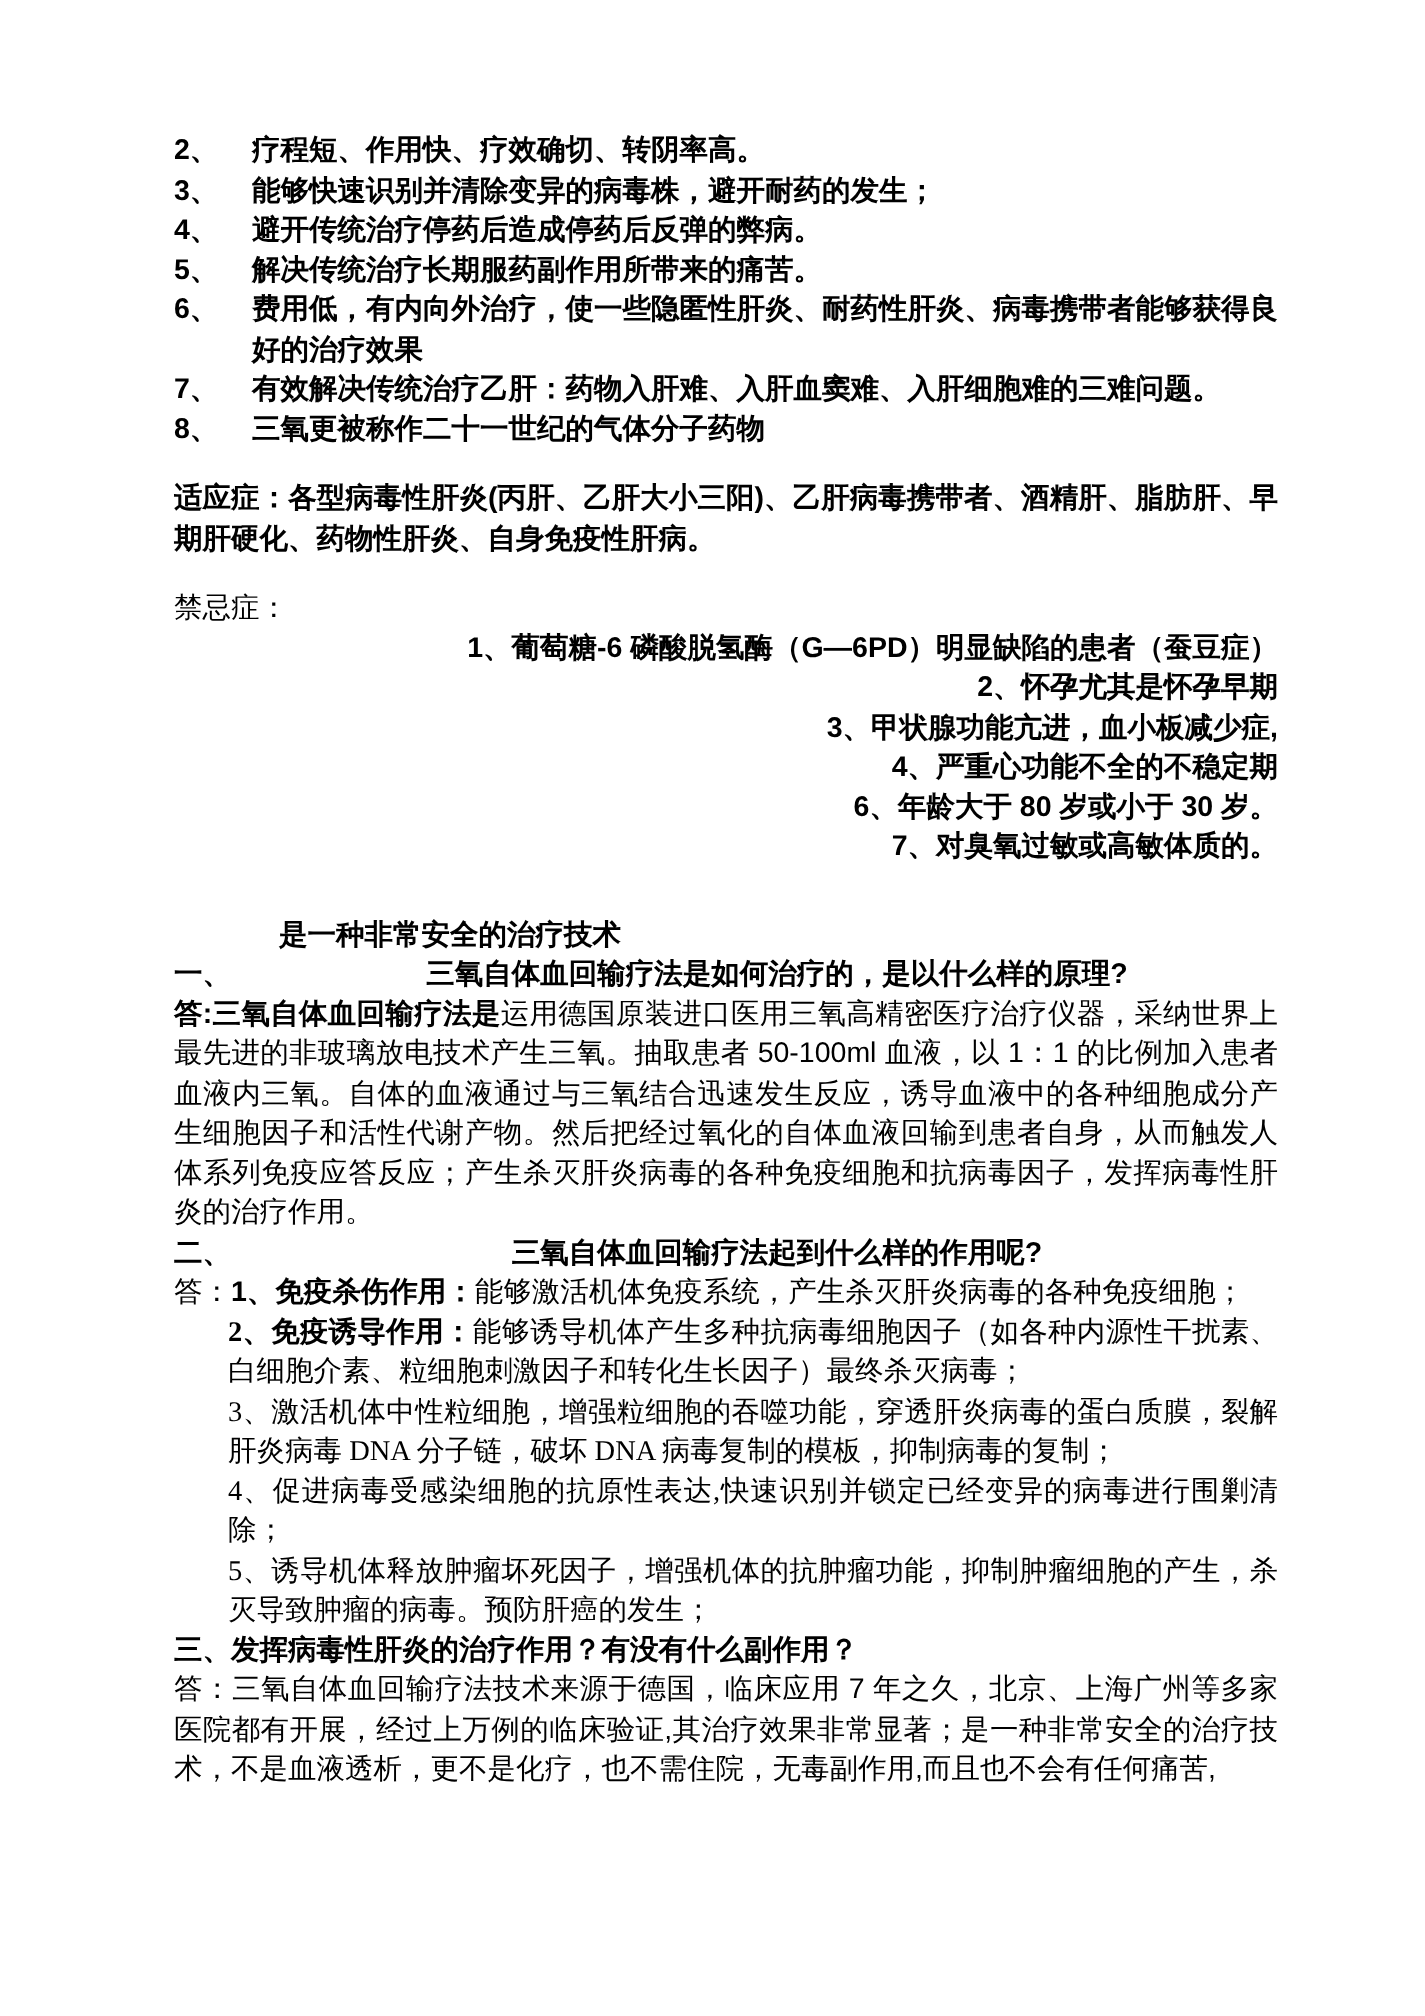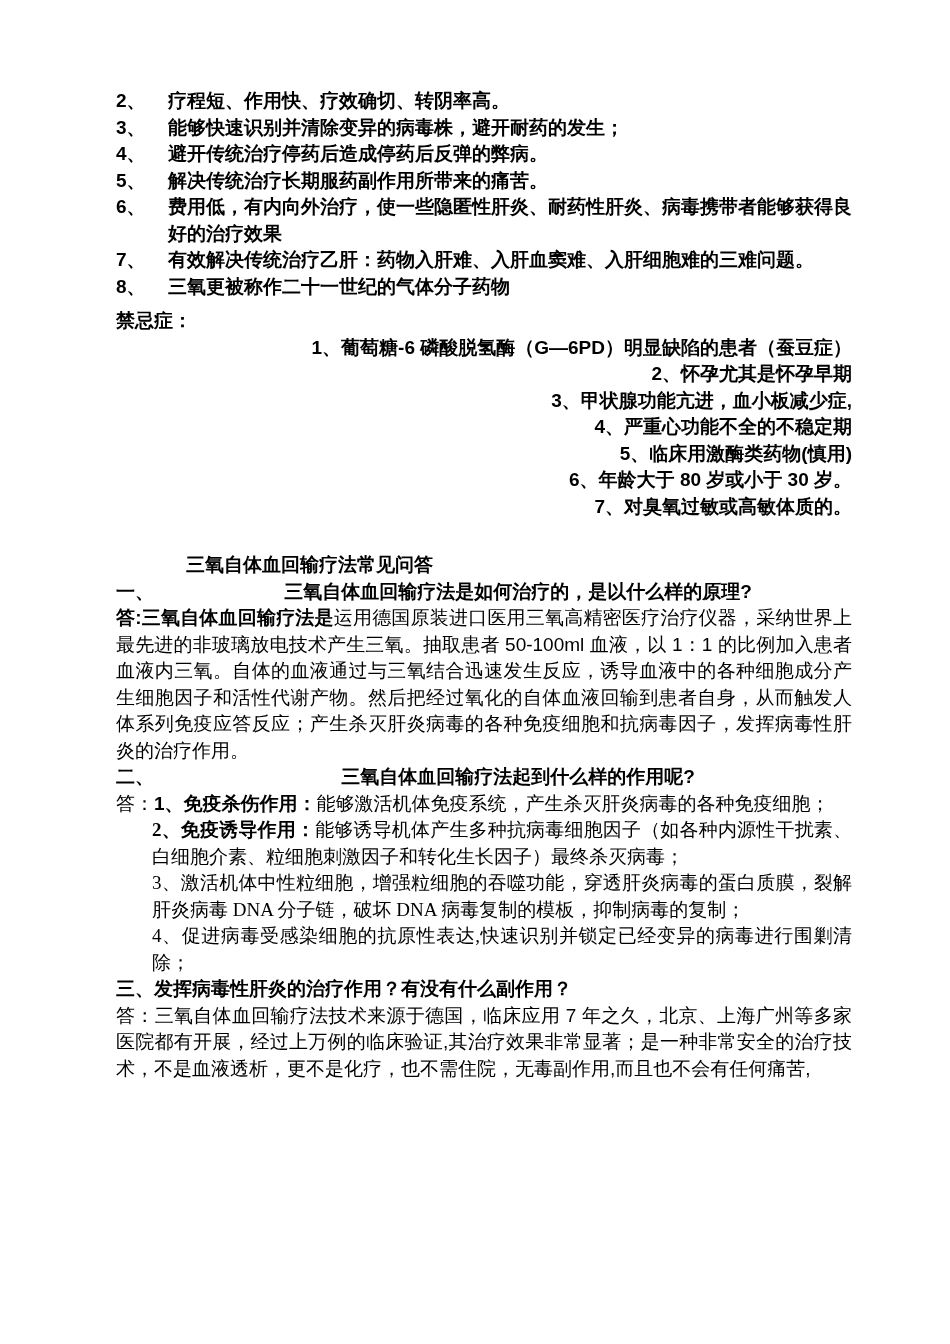--- a/index.html
+++ b/index.html
@@ -15,21 +15,21 @@
     padding: 88px 98px 0 116px;
     font-size: 19px;
     line-height: 26.5px;
     text-align: justify;
   }
   .bold { font-weight: bold; }
   .adv-row { display: flex; font-weight: bold; }
   .adv-num { flex: 0 0 52px; }
   .adv-text { flex: 1; text-align: justify; }
   .indications { font-weight: bold; margin-top: 20px; text-align: justify; }
-  .contra-title { font-weight: bold; margin-top: 8px; }
+  .contra-title { font-weight: normal; margin-top: 20px; }
   .contra-item { font-weight: bold; text-align: right; }
   .faq-title { font-weight: bold; margin-top: 32px; padding-left: 70px; text-align: left; }
   .q-row { display: flex; font-weight: bold; }
   .q-num { flex: 0 0 68px; }
   .q-text { flex: 1; text-align: center; }
   .answer { font-weight: normal; text-align: justify; }
   .a2-items { margin-left: 36px; font-family: Liberation Serif, serif; }
   .q3 { font-weight: bold; text-align: left; }
 </style>
 </head>
@@ -61,47 +61,48 @@
     <div class="adv-row">
       <span class="adv-num">7、</span>
       <span class="adv-text">有效解决传统治疗乙肝：药物入肝难、入肝血窦难、入肝细胞难的三难问题。</span>
     </div>
     <div class="adv-row">
       <span class="adv-num">8、</span>
       <span class="adv-text">三氧更被称作二十一世纪的气体分子药物</span>
     </div>
   </div>
 
+  <div class="indications">适应症：各型病毒性肝炎(丙肝、乙肝大小三阳)、乙肝病毒携带者、酒精肝、脂肪肝、早期肝硬化、药物性肝炎、自身免疫性肝病。</div>
 
   <div class="contra-title">禁忌症：</div>
   <div class="contra-list">
     <div class="contra-item">1、葡萄糖-6 磷酸脱氢酶（G—6PD）明显缺陷的患者（蚕豆症）</div>
     <div class="contra-item">2、怀孕尤其是怀孕早期</div>
     <div class="contra-item">3、甲状腺功能亢进，血小板减少症,</div>
     <div class="contra-item">4、严重心功能不全的不稳定期</div>
-    <div class="contra-item">5、临床用激酶类药物(慎用)</div>
     <div class="contra-item">6、年龄大于 80 岁或小于 30 岁。</div>
     <div class="contra-item">7、对臭氧过敏或高敏体质的。</div>
   </div>
 
-  <div class="faq-title">三氧自体血回输疗法常见问答</div>
+  <div class="faq-title">是一种非常安全的治疗技术</div>
 
   <div class="q-row">
     <span class="q-num">一、</span>
     <span class="q-text">三氧自体血回输疗法是如何治疗的，是以什么样的原理?</span>
   </div>
   <div class="answer"><span class="bold">答:</span><span class="bold">三氧自体血回输疗法是</span><span>运用德国原装进口医用三氧高精密医疗治疗仪器，采纳世界上最先进的非玻璃放电技术产生三氧。抽取患者 50-100ml 血液，以 1：1 的比例加入患者血液内三氧。自体的血液通过与三氧结合迅速发生反应，诱导血液中的各种细胞成分产生细胞因子和活性代谢产物。然后把经过氧化的自体血液回输到患者自身，从而触发人体系列免疫应答反应；产生杀灭肝炎病毒的各种免疫细胞和抗病毒因子，发挥病毒性肝炎的治疗作用。</span></div>
 
   <div class="q-row">
     <span class="q-num">二、</span>
     <span class="q-text">三氧自体血回输疗法起到什么样的作用呢?</span>
   </div>
   <div class="answer"><span>答：</span><span class="bold">1、免疫杀伤作用：</span><span>能够激活机体免疫系统，产生杀灭肝炎病毒的各种免疫细胞；</span></div>
   <div class="a2-items">
     <div class="answer"><span class="bold">2、免疫诱导作用：</span><span>能够诱导机体产生多种抗病毒细胞因子（如各种内源性干扰素、白细胞介素、粒细胞刺激因子和转化生长因子）最终杀灭病毒；</span></div>
     <div class="answer"><span class="bold"></span><span>3、激活机体中性粒细胞，增强粒细胞的吞噬功能，穿透肝炎病毒的蛋白质膜，裂解肝炎病毒 DNA 分子链，破坏 DNA 病毒复制的模板，抑制病毒的复制；</span></div>
     <div class="answer"><span class="bold"></span><span>4、促进病毒受感染细胞的抗原性表达,快速识别并锁定已经变异的病毒进行围剿清除；</span></div>
+    <div class="answer"><span class="bold"></span><span>5、诱导机体释放肿瘤坏死因子，增强机体的抗肿瘤功能，抑制肿瘤细胞的产生，杀灭导致肿瘤的病毒。预防肝癌的发生；</span></div>
   </div>
 
   <div class="q3">三、发挥病毒性肝炎的治疗作用？有没有什么副作用？</div>
   <div class="answer">答：三氧自体血回输疗法技术来源于德国，临床应用 7 年之久，北京、上海广州等多家医院都有开展，经过上万例的临床验证,其治疗效果非常显著；是一种非常安全的治疗技术，不是血液透析，更不是化疗，也不需住院，无毒副作用,而且也不会有任何痛苦,</div>
 
 </div>
 
 </body></html>

